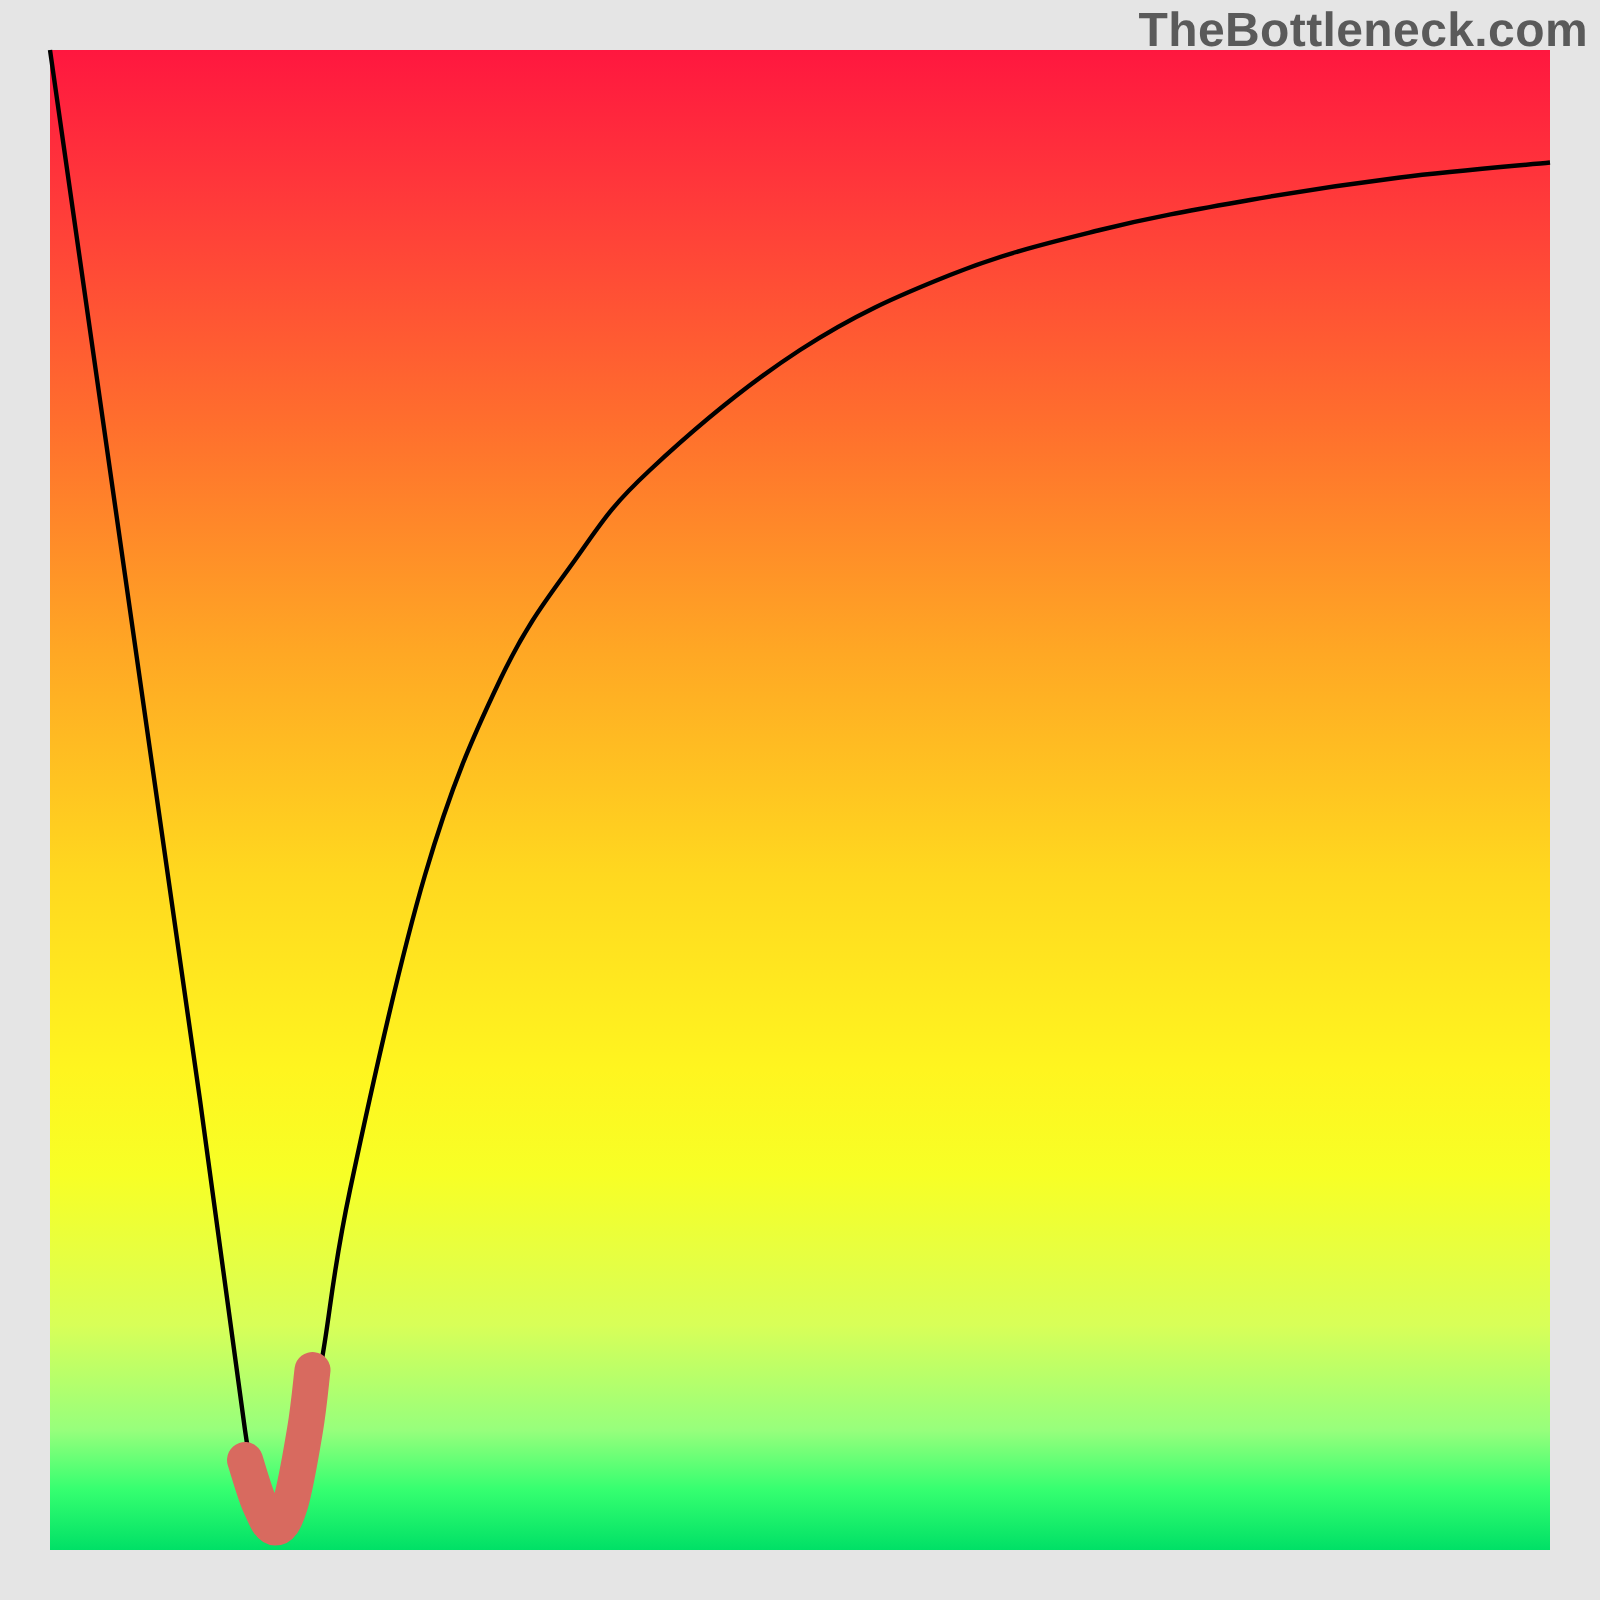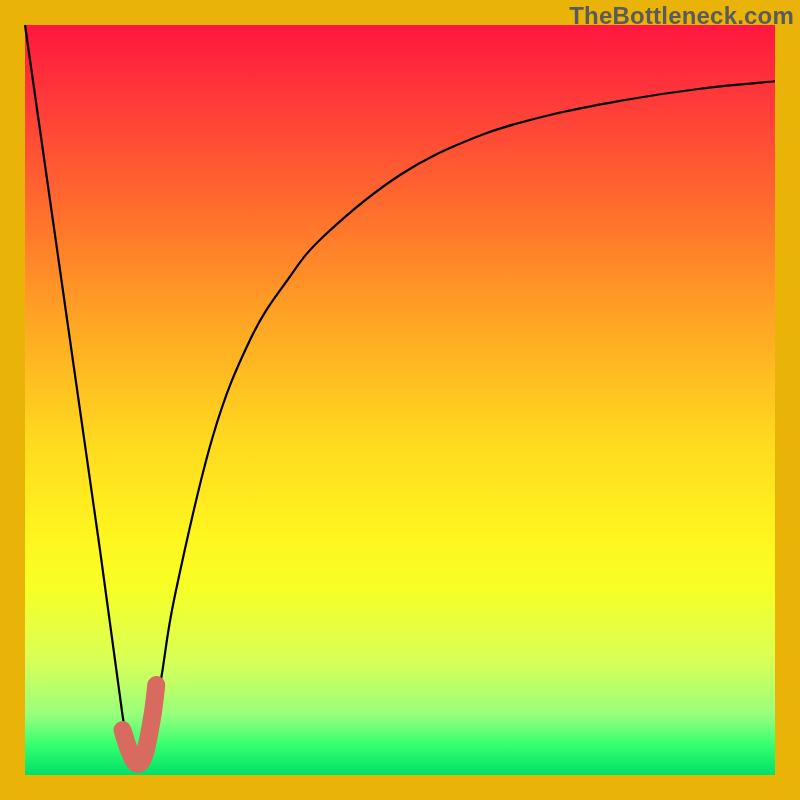--- a/index.html
+++ b/index.html
@@ -7,21 +7,21 @@
     padding: 0;
     width: 800px;
     height: 800px;
     overflow: hidden;
     background: #000;
   }
   .frame {
     position: relative;
     width: 800px;
     height: 800px;
-    background: #eab308;
+    background: #e5e5e5;
   }
   .plot-area {
     position: absolute;
     left: 25px;
     top: 25px;
     width: 750px;
     height: 750px;
     background: linear-gradient(to bottom,
       #ff173f 0%,
       #ff3a3a 10%,

